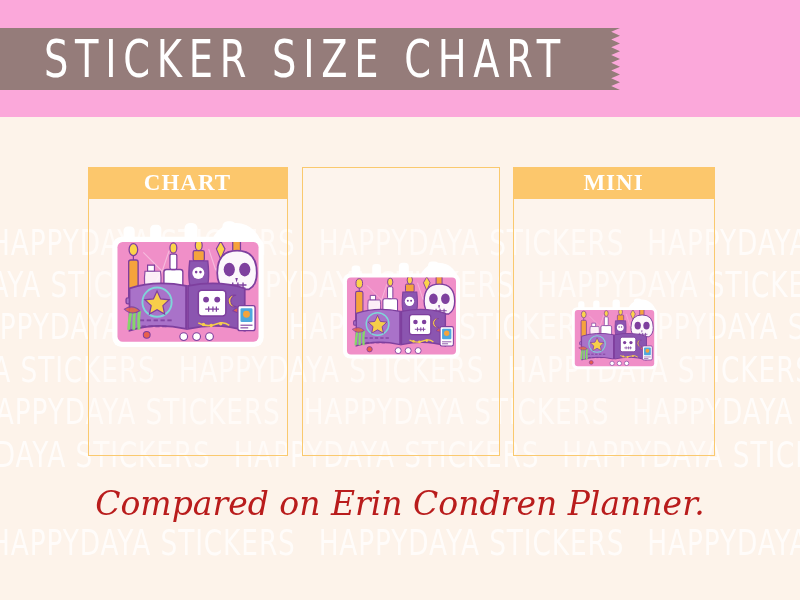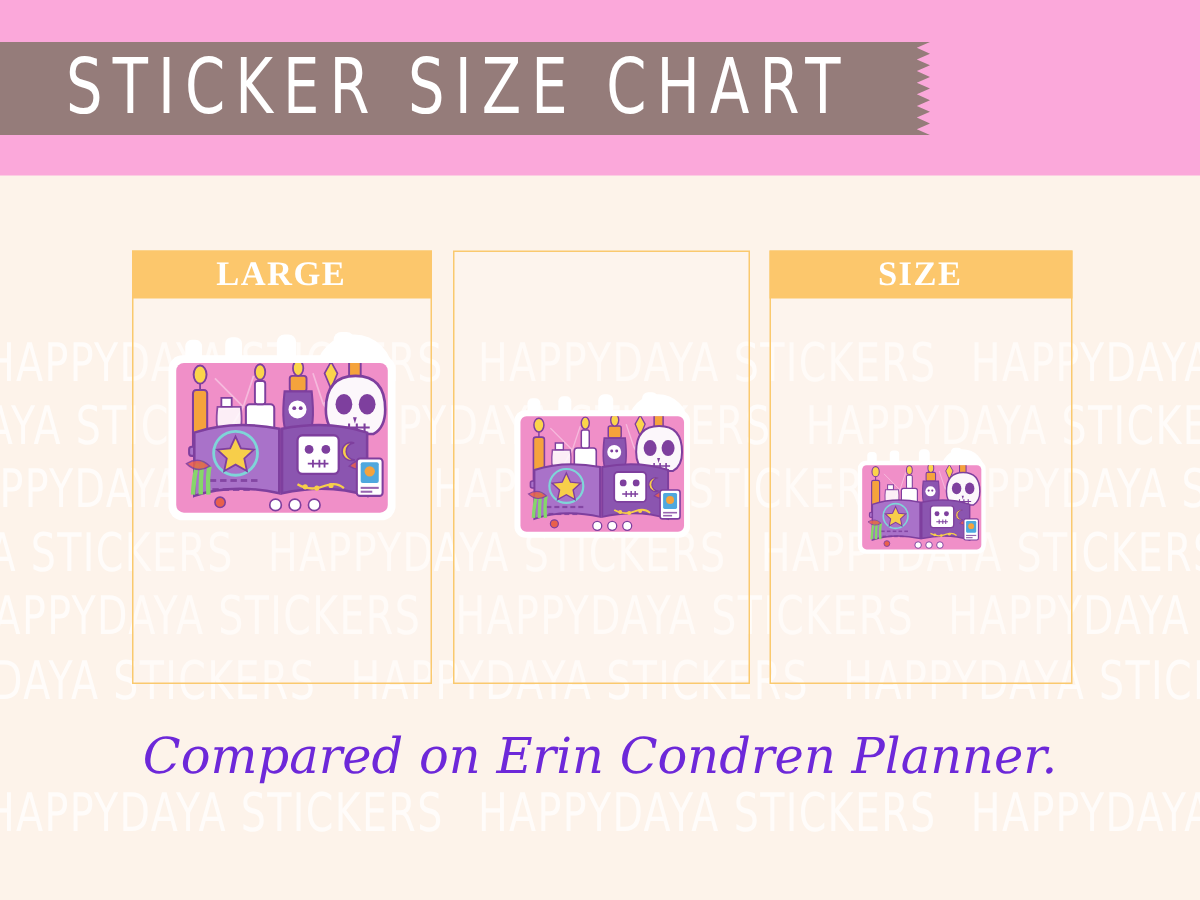--- a/index.html
+++ b/index.html
@@ -88,21 +88,21 @@
   }
   .sticker-wrap{
     position:absolute; left:0; width:100%;
     display:flex; align-items:center; justify-content:center;
   }
 
   
   #caption{
     position:absolute; left:0; top:367px; width:800px;
     text-align:center;
-    color:#6d28d9;
+    color:#b91c1c;
     font-family:"DejaVu Serif", serif;
     font-style:italic;
     font-size:33px;
     white-space:nowrap;
   }
 </style>
 </head>
 <body>
 
 <div id="header-band">
@@ -117,21 +117,21 @@
     <div class="wm-row" style="top: 192px; left: -40px; color: rgba(255, 255, 255, 0.75);"><span>HAPPYDAYA STICKERS</span><span>HAPPYDAYA STICKERS</span><span>HAPPYDAYA STICKERS</span></div>
     <div class="wm-row" style="top: 235px; left: -150px; color: rgba(255, 255, 255, 0.75);"><span>HAPPYDAYA STICKERS</span><span>HAPPYDAYA STICKERS</span><span>HAPPYDAYA STICKERS</span></div>
     <div class="wm-row" style="top: 277px; left: -25px; color: rgba(255, 255, 255, 0.75);"><span>HAPPYDAYA STICKERS</span><span>HAPPYDAYA STICKERS</span><span>HAPPYDAYA STICKERS</span></div>
     <div class="wm-row" style="top: 320px; left: -95px; color: rgba(255, 255, 255, 0.75);"><span>HAPPYDAYA STICKERS</span><span>HAPPYDAYA STICKERS</span><span>HAPPYDAYA STICKERS</span></div>
     <div class="wm-row" style="top: 408px; left: -10px; color: rgba(255, 255, 255, 0.75);"><span>HAPPYDAYA STICKERS</span><span>HAPPYDAYA STICKERS</span><span>HAPPYDAYA STICKERS</span></div>
   </div>
 
 <div id="comparison-area">
 
   <div class="size-column" style="left: 88px; width: 200px;">
-      <div class="size-column-header" style="width: 200px;">LARGE</div>
+      <div class="size-column-header" style="width: 200px;">CHART</div>
       <div class="sticker-wrap" style="top: 120px; transform: translateY(-50%);">
         <svg viewBox="0 0 200 159" width="172" height="137">
   <defs>
     <clipPath id="clipbody_172">
       <rect x="18" y="26" width="164" height="116" rx="6"></rect>
     </clipPath>
   </defs>
 
   <g>
     <rect x="12" y="20" width="176" height="128" rx="11" fill="#FFFFFF"></rect>
@@ -380,21 +380,21 @@
 
     <circle cx="52" cy="134" r="4" fill="#E8604C" stroke="#7E3F9E" stroke-width="1.2"></circle>
     <circle cx="95" cy="136" r="4.5" fill="#FFFFFF" stroke="#7E3F9E" stroke-width="1.3"></circle>
     <circle cx="110" cy="136" r="4.5" fill="#FFFFFF" stroke="#7E3F9E" stroke-width="1.3"></circle>
     <circle cx="125" cy="136" r="4.5" fill="#FFFFFF" stroke="#7E3F9E" stroke-width="1.3"></circle>
   </g>
         </svg>
       </div>
     </div>
     <div class="size-column" style="left: 513px; width: 202px;">
-      <div class="size-column-header" style="width: 202px;">SIZE</div>
+      <div class="size-column-header" style="width: 202px;">MINI</div>
       <div class="sticker-wrap" style="top: 168px; transform: translateY(-50%);">
         <svg viewBox="0 0 200 159" width="97" height="77">
   <defs>
     <clipPath id="clipbody_97">
       <rect x="18" y="26" width="164" height="116" rx="6"></rect>
     </clipPath>
   </defs>
 
   <g>
     <rect x="12" y="20" width="176" height="128" rx="11" fill="#FFFFFF"></rect>

